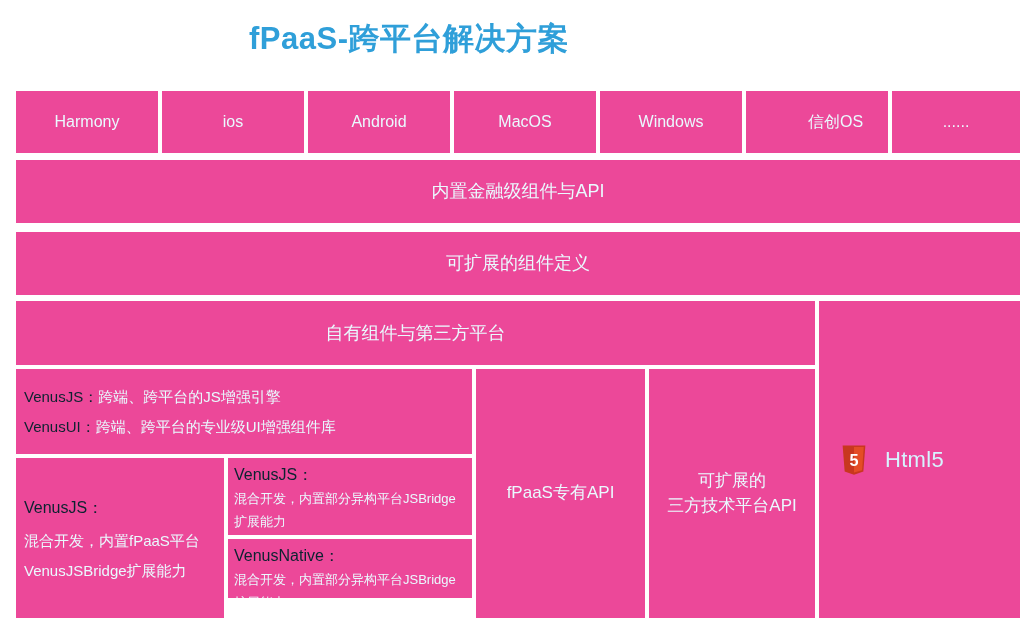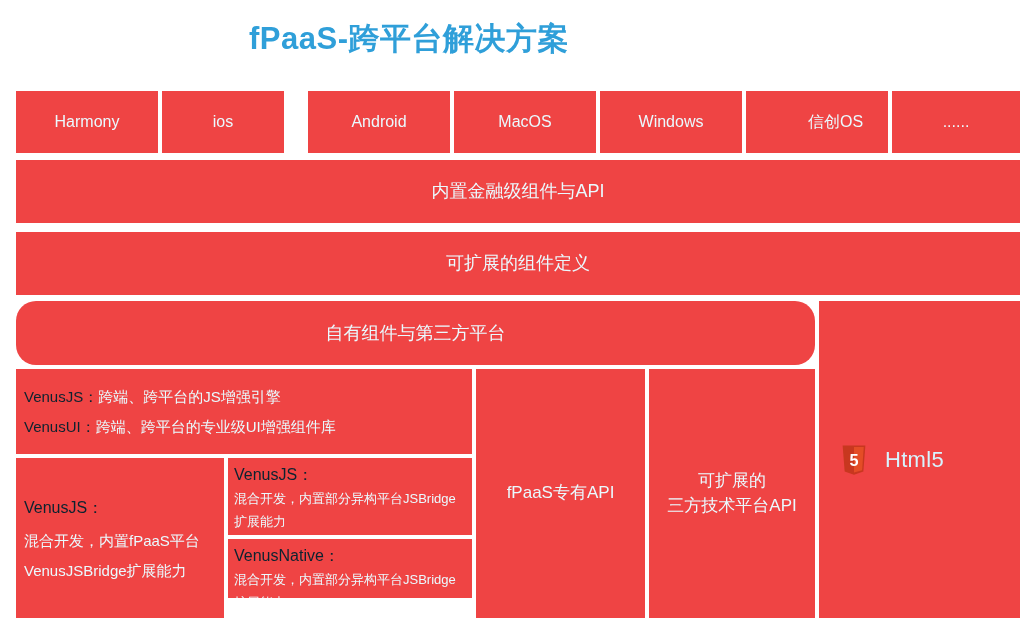--- a/index.html
+++ b/index.html
@@ -28,21 +28,21 @@
     font-size: 31px;
     font-weight: bold;
     color: #2f9fd9;
     letter-spacing: 0.5px;
     white-space: nowrap;
   }
 
   
   .cell {
     position: absolute;
-    background: #ef4444;
+    background: #ec4899;
     box-sizing: border-box;
     display: flex;
     align-items: center;
     justify-content: center;
     color: #eafaff;
     font-size: 17px;
     line-height: 1.45;
     text-align: center;
     overflow: hidden;
   }
@@ -59,21 +59,20 @@
   #band-components { top: 160px; height: 63px; }
   #band-extensible { top: 232px; height: 63px; }
 
   
   #band-owncomp {
     left: 16px;
     width: 799px;
     top: 301px;
     height: 64px;
     font-size: 18px;
-    border-radius: 20px;
   }
   #panel-html5 {
     left: 819px;
     width: 201px;
     top: 301px;
     height: 317px;
     justify-content: flex-start;
     align-items: center;
     padding-left: 22px;
   }
@@ -179,21 +178,21 @@
 </head>
 <body>
 
 <div id="canvas">
 
   <div class="title">fPaaS-跨平台解决方案</div>
 
   <div class="cell os-cell" style="left:16px;  width:142px;">
     <span>Harmony</span>
   </div>
-  <div class="cell os-cell" style="left:162px; width:122px;text-align:right;">
+  <div class="cell os-cell" style="left:162px; width:142px;text-align:right;">
     <span>ios</span>
   </div>
   <div class="cell os-cell" style="left:308px; width:142px;">
     <span>Android</span>
   </div>
   <div class="cell os-cell" style="left:454px; width:142px;">
     <span>MacOS</span>
   </div>
   <div class="cell os-cell" style="left:600px; width:142px;">
     <span>Windows</span>

